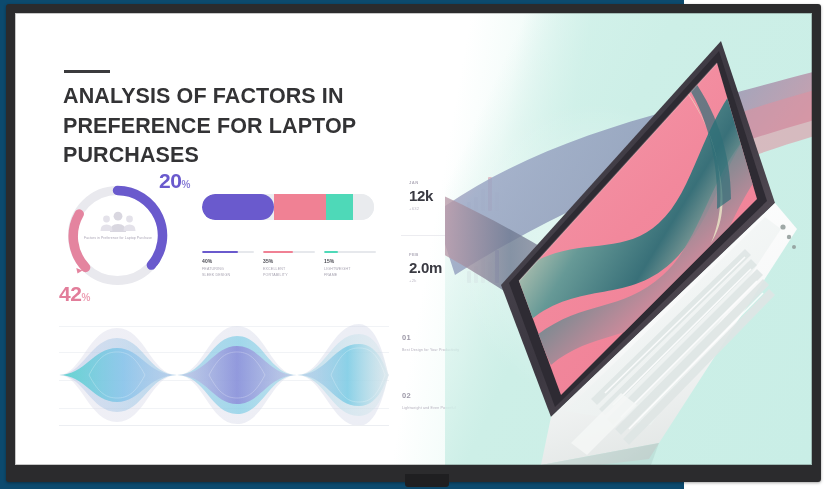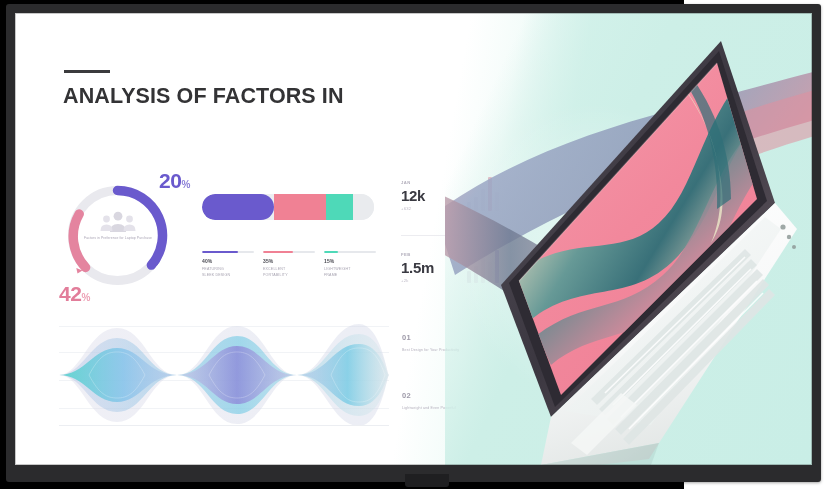--- a/index.html
+++ b/index.html
@@ -1,18 +1,18 @@
 <!DOCTYPE html>
 <html><head>
 <meta charset="utf-8">
 <style>
   html,body{margin:0;padding:0;background:#ffffff;}
   body{width:840px;height:489px;overflow:hidden;font-family:"Liberation Sans",sans-serif;}
 
-  #screenshot{position:relative;width:684px;height:489px;background:#000000;}
+  #screenshot{position:relative;width:684px;height:489px;background:#0c4a6e;}
 
   
   .monitor{position:absolute;left:6px;top:4px;width:815px;height:478px;
            background:#2b2b2d;border-radius:3px;
            box-shadow:0 1px 3px rgba(0,0,0,.35);}
   .monitor-inner{position:absolute;left:9px;top:9px;width:797px;height:452px;
                  background:#ffffff;overflow:hidden;}
   .stand-neck{position:absolute;left:399px;top:470px;width:44px;height:13px;
               background:#1f1f21;border-radius:0 0 3px 3px;}
   .bezel-gloss{position:absolute;left:9px;top:9px;width:797px;height:452px;
@@ -58,21 +58,21 @@
   .legend-track{width:100%;height:2.4px;border-radius:2px;background:#e6e8ec;position:relative;overflow:hidden;}
   .legend-fill{position:absolute;left:0;top:0;height:100%;border-radius:2px;}
   .legend-pct{margin-top:5px;font-size:5px;font-weight:bold;color:#4a4a52;letter-spacing:.1px;}
   .legend-label{margin-top:3px;font-size:3.6px;line-height:1.55;color:#a7a3b1;letter-spacing:.15px;}
 
   
   .kpi{position:absolute;width:98px;}
   .kpi.k0{left:386px;top:160px;}
   .kpi.k1{left:386px;top:232px;}
   .kpi-row{display:flex;justify-content:space-between;align-items:flex-end;}
-  .kpi-text{padding-top:2px;}
+  .kpi-text{padding-top:2px;margin-left:8px;}
   .kpi-period{font-size:4.2px;color:#b2aebb;letter-spacing:.5px;font-weight:bold;}
   .kpi-value{font-size:15px;font-weight:bold;color:#3a3a42;letter-spacing:-.3px;line-height:1.15;margin-top:2px;}
   .kpi-delta{font-size:4.2px;color:#bdb9c6;margin-top:2px;letter-spacing:.2px;}
   .kpi-spark{display:flex;align-items:flex-end;gap:2.5px;height:38px;}
   .spark-bar{width:4.5px;border-radius:1px;background:#e4e2e8;}
   .kpi-divider{position:absolute;left:386px;top:222px;width:96px;height:1px;background:#ececf0;}
 
   
   .wave-panel{position:absolute;left:44px;top:305px;width:330px;height:122px;}
   .wave-grid{position:absolute;inset:0;}
@@ -104,20 +104,21 @@
   <div class="monitor">
     <div class="stand-neck"></div>
 
     <div class="monitor-inner">
       <div class="slide">
         <div class="slide-bg-mint"></div>
 
         <div class="title-rule"></div>
         <div class="deck-title">
           <span>ANALYSIS OF FACTORS IN</span>
+          <span>PREFERENCE FOR LAPTOP PURCHASES</span>
         </div>
 
         <div class="donut-wrap">
           <svg width="125" height="125" viewBox="0 0 125 125">
             <circle cx="62.5" cy="62.5" r="45" fill="none" stroke="#e9e9ee" stroke-width="9"></circle>
             <path d="M62.5 17.5 A45 45 0 0 1 96.4 92.1" fill="none" stroke="#6a5acd" stroke-width="9.5" stroke-linecap="round"></path>
             <path d="M30.6 94.4 A45 45 0 0 1 24.2 41.0" fill="none" stroke="#e4849f" stroke-width="9.5" stroke-linecap="round"></path>
             <path d="M99.5 86.5 l5.5 2.0 l-3.4 4.6 z" fill="#6a5acd"></path>
             <path d="M27.5 97.5 l-5.0 3.0 l-1.2 -5.6 z" fill="#e4849f"></path>
           </svg>
@@ -179,21 +180,21 @@
               <div class="spark-bar" style="height:34px;background:#e08da3;"></div>
               <div class="spark-bar" style="height:19px;"></div>
             </div>
           </div>
         </div>
         <div class="kpi-divider"></div>
         <div class="kpi k1">
           <div class="kpi-row">
             <div class="kpi-text">
               <div class="kpi-period">FEB</div>
-              <div class="kpi-value">1.5m</div>
+              <div class="kpi-value">2.0m</div>
               <div class="kpi-delta">+2k</div>
             </div>
             <div class="kpi-spark">
               <div class="spark-bar" style="height:12px;"></div>
               <div class="spark-bar" style="height:17px;"></div>
               <div class="spark-bar" style="height:25px;"></div>
               <div class="spark-bar" style="height:21px;"></div>
               <div class="spark-bar" style="height:33px;background:#6a5acd;"></div>
             </div>
           </div>

